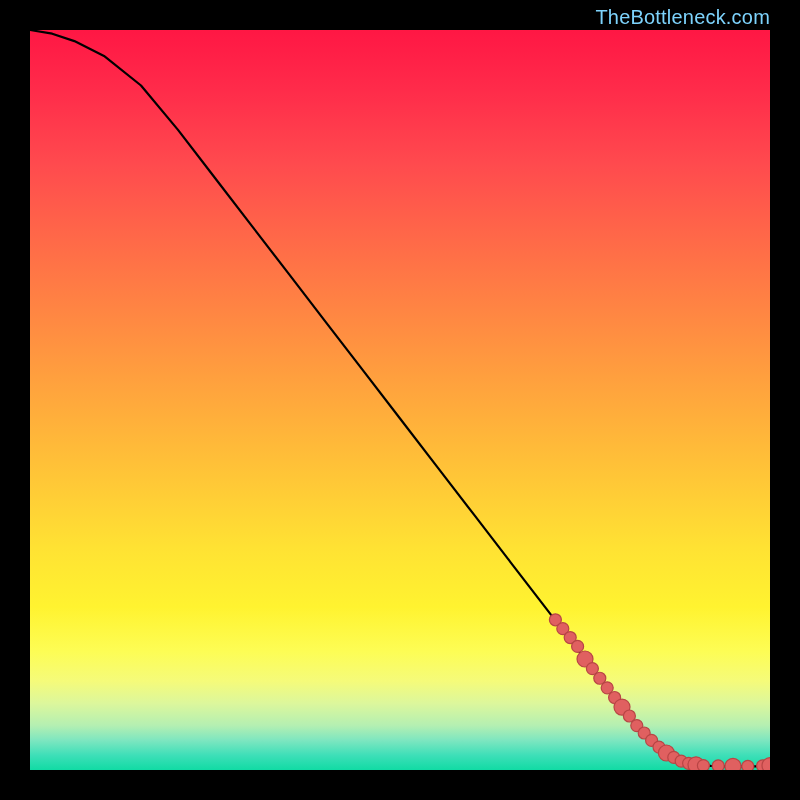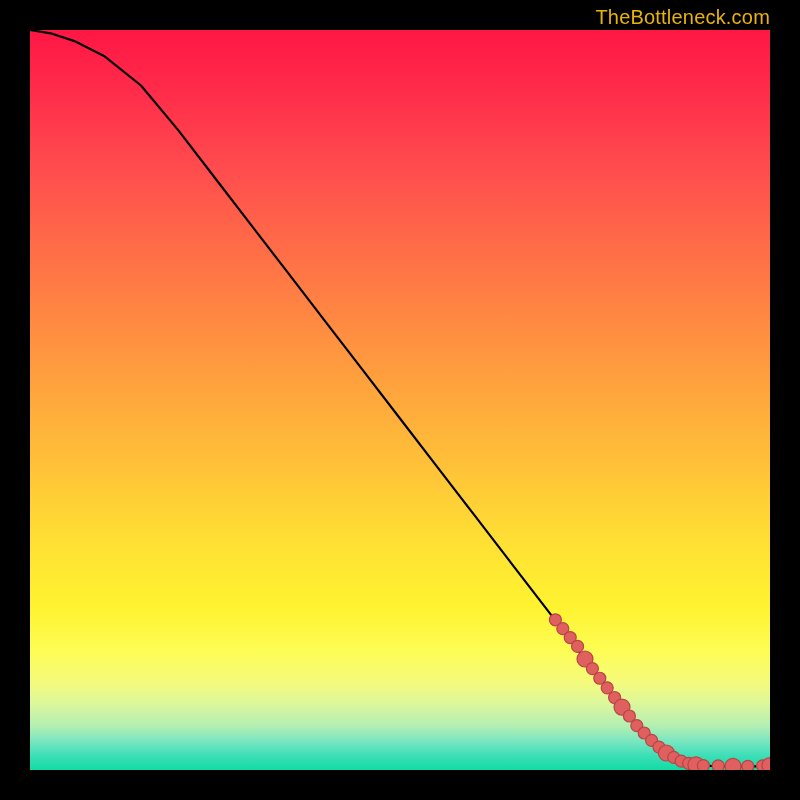--- a/index.html
+++ b/index.html
@@ -49,21 +49,21 @@
   .plot svg {
     position: absolute;
     inset: 0;
     width: 100%;
     height: 100%;
   }
   .watermark {
     position: absolute;
     top: 6px;
     right: 30px;
-    color: #eab308;
+    color: #7dd3fc;
     font-size: 20px;
     letter-spacing: 0.2px;
     user-select: none;
   }
   .curve {
     fill: none;
     stroke: #000;
     stroke-width: 2.2;
     stroke-linecap: round;
     stroke-linejoin: round;

